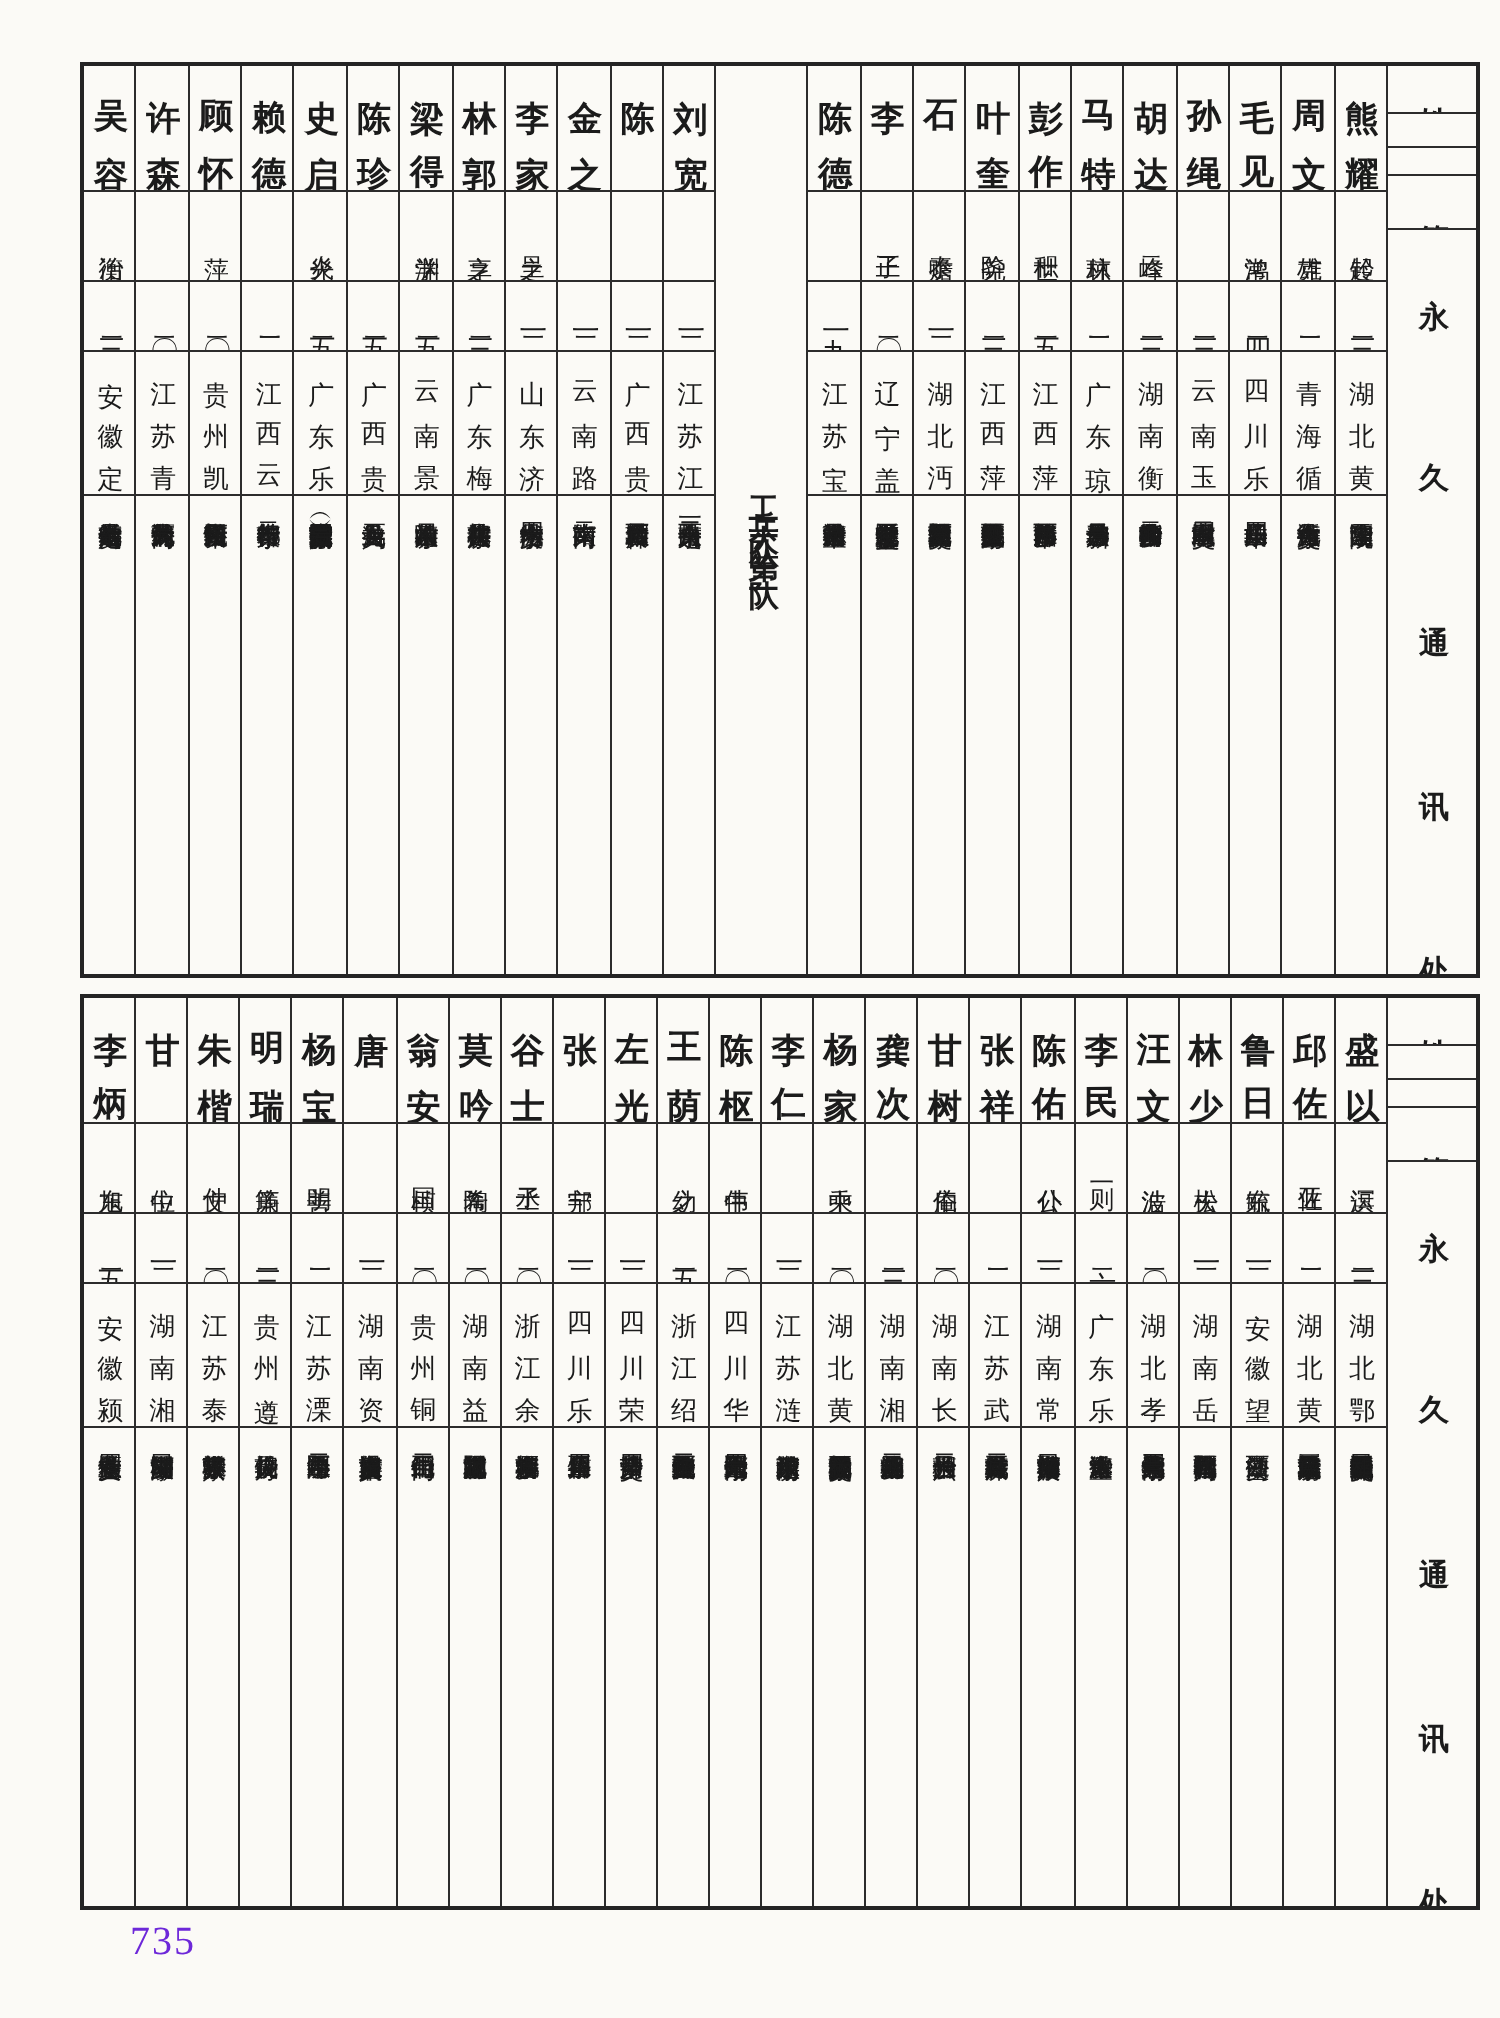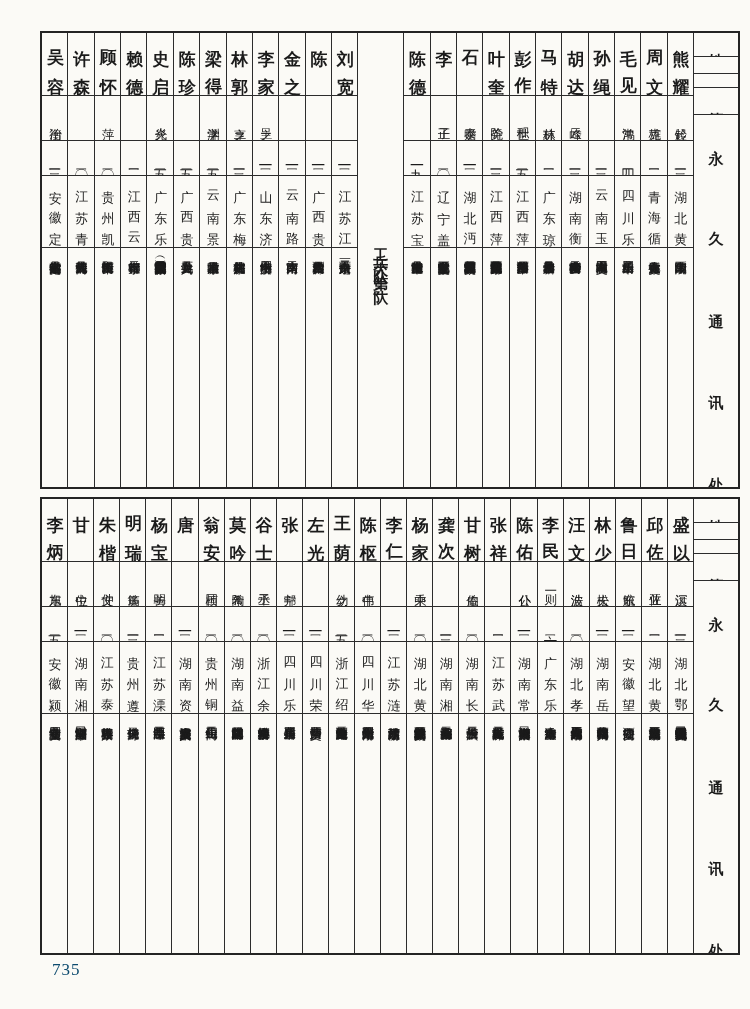--- a/index.html
+++ b/index.html
@@ -96,25 +96,25 @@
   .divider-col .vtext {
     font-size:15px;
     font-weight:700;
     letter-spacing:7px;
     text-align:center;
     text-align-last:auto;
     height:auto;
   }
   .page-number {
     position:absolute;
-    left:52px;
+    left:65px;
     top:960px;
-    font-size:17px;
+    font-size:20px;
     letter-spacing:1px;
-    color:#0c4a6e;
+    color:#6d28d9;
   }
 </style>
 </head>
 <body>
 
 <div class="page">
   <div class="rtable" id="table-top">
       <div class="col header-col">
         <div class="cell name">
           <span class="vtext">姓名</span>

